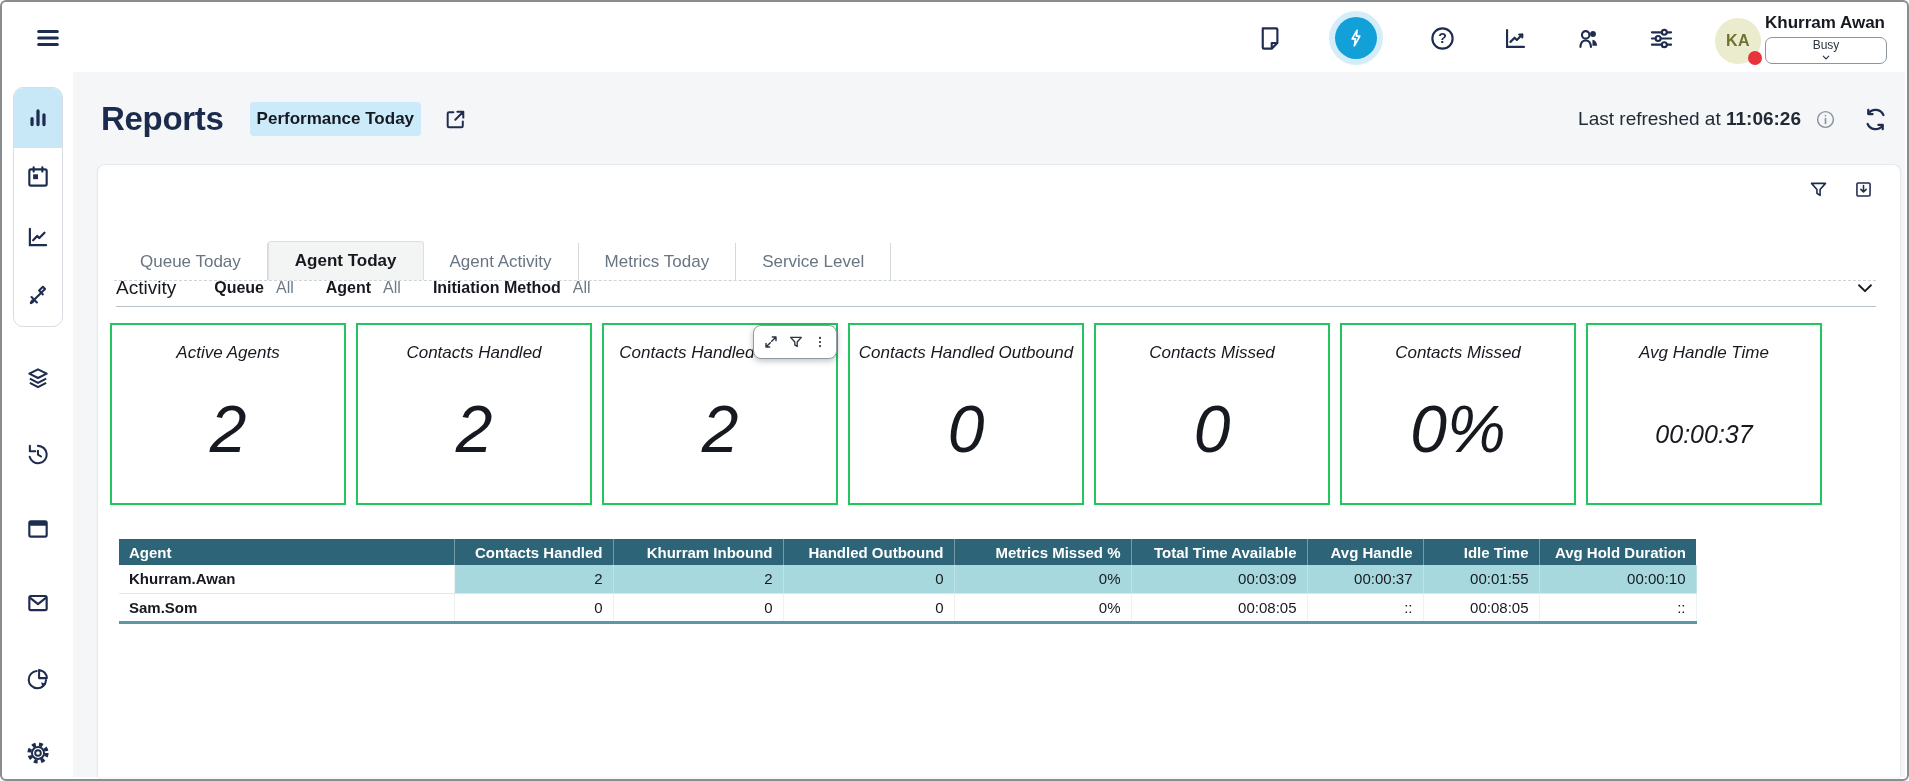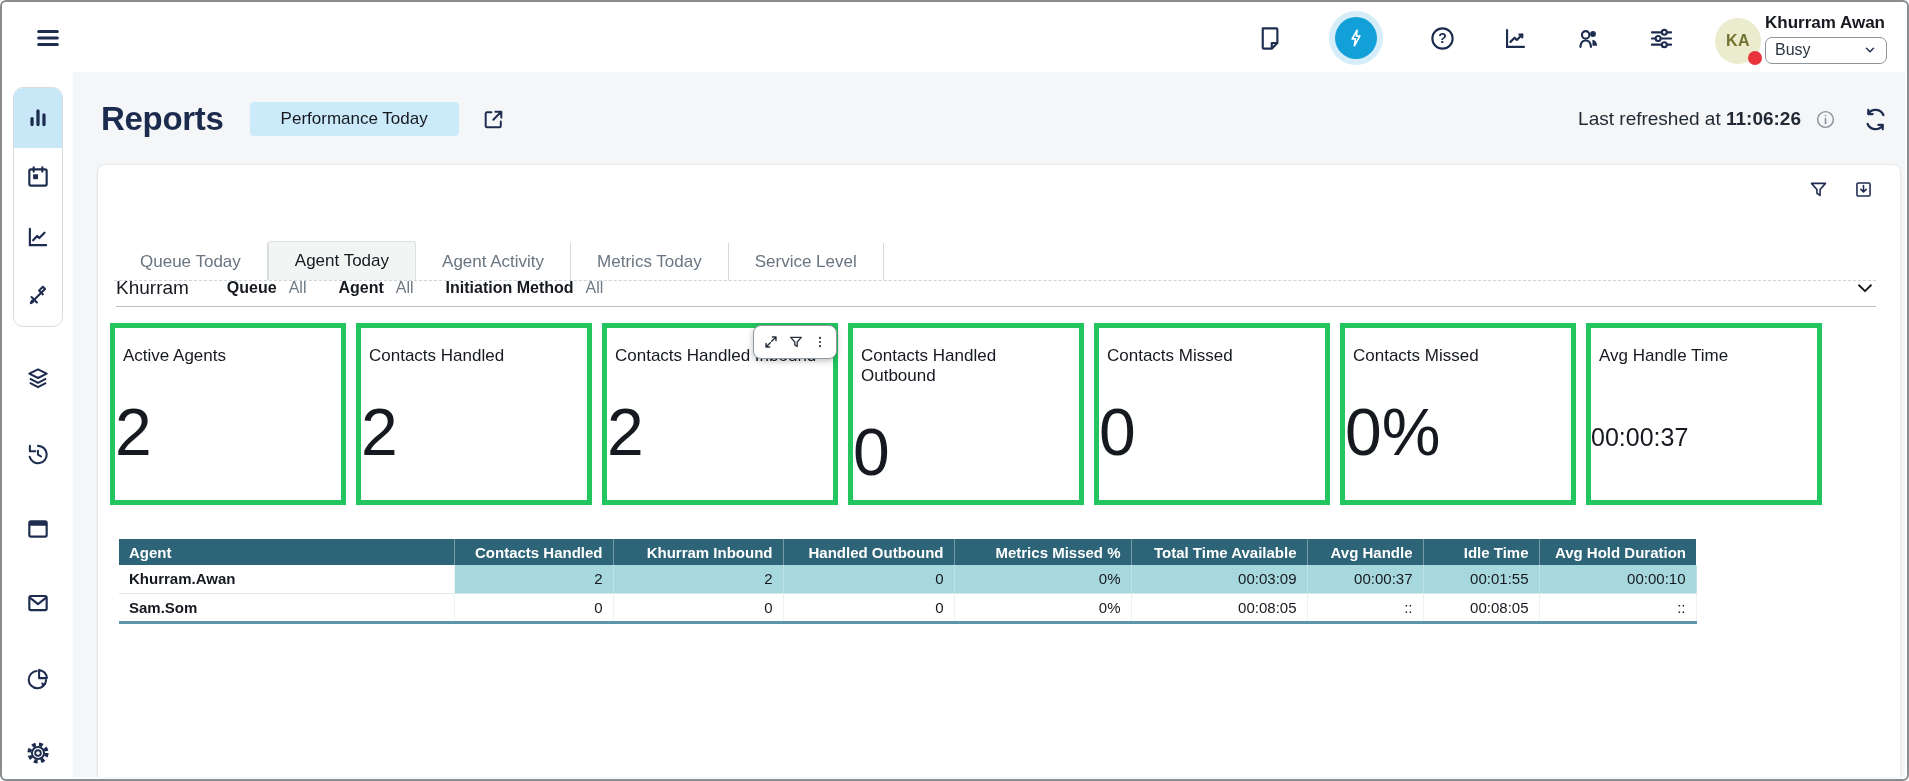--- a/index.html
+++ b/index.html
@@ -12,61 +12,61 @@
   .hamburger { margin-left:30px; cursor:pointer; display:flex; }
   .tb-right { margin-left:auto; display:flex; align-items:center; gap:46px; padding-right:18px; }
   .tb-icon { width:27px; height:27px; display:flex; align-items:center; justify-content:center; cursor:pointer; }
   .flash-wrap { width:54px; height:54px; border-radius:50%; background:#d5edf9; display:flex; align-items:center; justify-content:center; cursor:pointer; }
   .flash-inner { width:42px; height:42px; border-radius:50%; background:#12a0d9; display:flex; align-items:center; justify-content:center; }
   .user-cluster { display:flex; align-items:flex-end; gap:4px; margin-left:-6px; }
   .avatar { position:relative; width:46px; height:46px; border-radius:50%; background:#eaeccd; display:flex; align-items:center; justify-content:center; font-weight:bold; font-size:16px; color:#71722f; letter-spacing:.5px; }
   .status-dot { position:absolute; right:-1px; bottom:-1px; width:14px; height:14px; border-radius:50%; background:#e8323c; }
   .user-col { display:flex; flex-direction:column; gap:4px; }
   .user-name { font-weight:bold; font-size:17px; color:#16191f; }
-  .status-select { width:122px; height:27px; border:1px solid #8b959b; border-radius:7px; padding:0 9px; font-size:16px; display:flex; align-items:center; justify-content:space-between; cursor:pointer; background:#fff; color:#2a3440; }
+  .status-select { width:122px; height:27px; border:1px solid #8b959b; border-radius:7px; padding:0 9px; font-size:12px; display:flex; align-items:center; justify-content:space-between; cursor:pointer; background:#fff; color:#2a3440;flex-direction:column; }
 
   
   .sidebar { position:absolute; left:2px; top:70px; width:69px; bottom:2px; background:#fff; }
   .side-group { position:absolute; left:9px; top:15px; width:50px; height:240px; border:1px solid #d7dde2; border-radius:10px; background:#fff; overflow:hidden; display:flex; flex-direction:column; }
   .side-slot { height:60px; flex:1; display:flex; align-items:center; justify-content:center; cursor:pointer; }
   .side-slot.active { background:#c8e8f8; }
   .side-loose { position:absolute; width:26px; height:26px; left:21px; display:flex; align-items:center; justify-content:center; cursor:pointer; }
 
   
   .main { position:absolute; left:71px; top:70px; right:2px; bottom:2px; background:#f5f6f8; }
   .page-head { position:absolute; top:24px; left:28px; right:16px; height:46px; display:flex; align-items:center; }
   .page-title { font-size:33px; font-weight:bold; color:#1b2b4e; letter-spacing:-.3px; }
-  .badge { margin-left:26px; background:#cbeafa; color:#16191f; font-weight:normal; font-size:17px; padding:7px 31px; border-radius:4px; }
+  .badge { margin-left:26px; background:#cbeafa; color:#16191f; font-weight:bold; font-size:17px; padding:7px 7px; border-radius:4px; }
   .ext-link { margin-left:22px; cursor:pointer; display:flex; }
   .head-spacer { flex:1; }
   .refresh-text { font-size:19px; color:#222b35; }
   .refresh-text b { font-weight:bold; }
   .info-btn { margin-left:14px; display:flex; cursor:pointer; }
   .refresh-btn { margin-left:26px; display:flex; cursor:pointer; }
 
   
   .report-card { position:absolute; left:24px; top:92px; right:4px; bottom:0; background:#fff; border:1px solid #e7eaec; border-bottom:none; border-radius:8px 8px 0 0; box-shadow:0 1px 3px rgba(0,0,0,.05); }
   .card-tools { position:absolute; top:14px; right:26px; display:flex; gap:24px; }
   .card-tools .tool { cursor:pointer; display:flex; }
 
   .tab-strip { position:absolute; top:78px; left:16px; right:24px; height:38px; display:flex; border-bottom:1px dashed #ccd4d9; }
   .tab { padding:0 26px; display:flex; align-items:center; font-size:17px; color:#697580; cursor:pointer; position:relative; }
   .tab:not(.active) { border-right:1px solid #d5dbdb; }
-  .tab.active { background:#f3f4f4; border:1px solid #dcе0e2; border:1px solid #dce0e2; border-bottom:none; font-weight:normal; color:#16191f; margin-top:-2px; border-radius:3px 3px 0 0; z-index:1; }
+  .tab.active { background:#f3f4f4; border:1px solid #dcе0e2; border:1px solid #dce0e2; border-bottom:none; font-weight:bold; color:#16191f; margin-top:-2px; border-radius:3px 3px 0 0; z-index:1; }
 
   .controls-row { position:absolute; top:104px; left:18px; right:24px; height:38px; display:flex; align-items:center; border-bottom:1px solid #b9c1c8; }
   .controls-title { font-size:19px; color:#16191f; }
   .filters { display:flex; gap:32px; margin-left:38px; }
   .filter { display:flex; gap:12px; align-items:center; cursor:pointer; }
   .filter-name { font-weight:bold; font-size:16px; color:#16191f; }
   .filter-value { font-size:16px; color:#6f7a84; }
   .controls-chevron { margin-left:auto; display:flex; cursor:pointer; }
 
   .metric-row { position:absolute; top:158px; left:12px; display:flex; gap:10px; }
-  .metric-card { width:236px; height:182px; border:5px solid #22c55e; background:#fff; box-shadow:0 1px 2px rgba(0,0,0,.04); text-align:left; cursor:pointer; }
+  .metric-card { width:236px; height:182px; border:2px solid #22c55e; background:#fff; box-shadow:0 1px 2px rgba(0,0,0,.04); text-align:center; cursor:pointer;font-style:italic; }
   .metric-label { margin-top:18px; font-size:17px; color:#16191f; padding:0 8px; }
   .metric-value { margin-top:30px; font-size:66px; font-weight:200; color:#16191f; line-height:1.1; }
   .metric-value.small { margin-top:58px; font-size:25px; font-weight:400; }
 
   .visual-toolbar { position:absolute; left:655px; top:160px; width:84px; height:34px; background:#fff; border:1px solid #8f9aa3; border-radius:8px; box-shadow:0 2px 6px rgba(0,0,0,.25); display:flex; align-items:center; justify-content:space-between; padding:0 9px; z-index:5; }
   .visual-toolbar .vt-btn { display:flex; cursor:pointer; }
 
   table.report-table { position:absolute; left:21px; top:374px; width:1577px; border-collapse:collapse; table-layout:fixed; font-size:15px; border-bottom:3px solid #5d95a9; }
   .report-table th { background:#2d6477; color:#fff; font-weight:bold; font-size:15px; text-align:right; padding:4px 10px; height:26px; border-right:1px solid rgba(255,255,255,.35); cursor:pointer; }
   .report-table th:first-child { text-align:left; }
@@ -280,21 +280,21 @@
           </div>
         <div class="tab">
             <span>Metrics Today</span>
           </div>
         <div class="tab">
             <span>Service Level</span>
           </div>
       </div>
 
       <div class="controls-row">
-        <div class="controls-title">Khurram</div>
+        <div class="controls-title">Activity</div>
         <div class="filters">
           <div class="filter">
             <span class="filter-name">Queue</span>
             <span class="filter-value">All</span>
           </div>
           <div class="filter">
             <span class="filter-name">Agent</span>
             <span class="filter-value">All</span>
           </div>
           <div class="filter">

